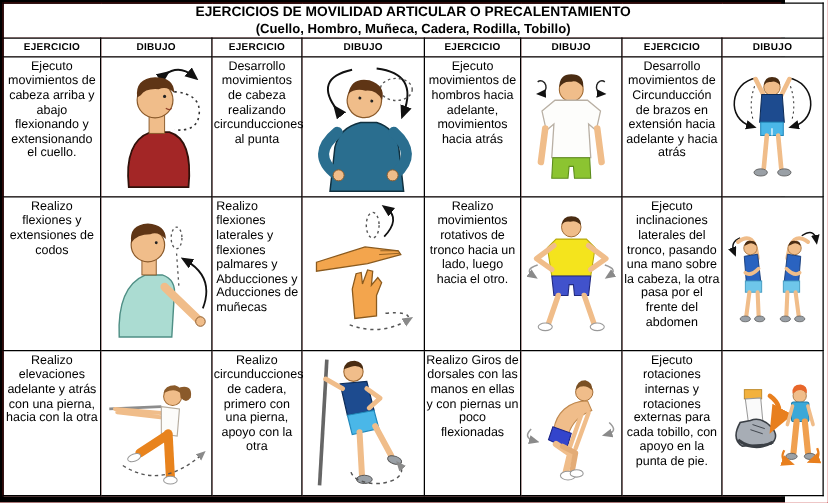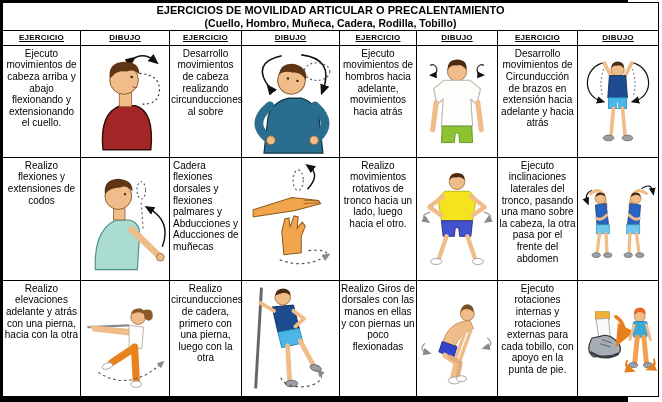--- a/index.html
+++ b/index.html
@@ -6,21 +6,21 @@
   .sheet{
     width:628px;height:402px;box-sizing:border-box;background:#b91c1c;
     font-family:"Liberation Sans",sans-serif;color:#000;
     border:2px solid #000;border-bottom-width:5px;border-right-width:3px;
   }
   table{border-collapse:collapse;width:100%;height:100%;table-layout:fixed;}
   td,th{border:1px solid #000;background:#fff;box-sizing:border-box;}
   .title-cell{text-align:center;vertical-align:middle;padding:1px 2px;}
   .title-main{font-size:11px;font-weight:bold;line-height:1.15;}
   .title-sub{font-size:10.5px;font-weight:bold;line-height:1.15;}
-  th.colhead{font-size:8px;font-weight:bold;text-align:center;vertical-align:middle;padding:1px;letter-spacing:0.2px;text-decoration:underline;}
+  th.colhead{font-size:8px;font-weight:bold;text-align:center;vertical-align:middle;padding:1px;letter-spacing:0.2px;}
   td.ex{font-size:10px;line-height:1.16;text-align:center;vertical-align:top;padding:2px 1px;}
   td.ex.align-left{text-align:left;padding-left:3px;}
   td.draw{vertical-align:middle;text-align:center;padding:0;}
   td.draw svg{display:block;margin:0 auto;}
   .r-title{height:26px;}
   .r-head{height:15px;}
   .r1{height:112px;margin-top:17px;}
   .r2{height:123px;}
   .r3{height:116px;}
 </style>
@@ -80,21 +80,21 @@
         <path d="M52,12 Q64,3 76,13" fill="none" stroke="#111" stroke-width="1.6" marker-start="url(#mB)" marker-end="url(#mB)"></path>
         <path d="M60,26 Q82,28 81,44 Q80,60 60,58" fill="none" stroke="#333" stroke-width="1.3" stroke-dasharray="2 3"></path>
         <path d="M22,106 Q18,68 40,60 L56,60 Q76,66 72,106 Z" fill="#a32626" stroke="#30110a" stroke-width="1.5"></path>
         <rect x="39" y="46" width="13" height="15" fill="#f0bd8a" stroke="#8a5a2b" stroke-width="0.8"></rect>
         <circle cx="44" cy="33" r="15" fill="#f0bd8a" stroke="#8a5a2b" stroke-width="1"></circle>
         <path d="M29,31 Q27,15 44,14 Q60,14 60,27 Q54,21 47,24 Q36,23 32,29 Z" fill="#5f3515"></path>
         <circle cx="52" cy="30" r="1.3" fill="#222"></circle>
         <path d="M53,40 q3,2 5,0" fill="none" stroke="#90422a" stroke-width="1"></path>
       </svg>
     </td>
-    <td class="ex">Desarrollo movimientos de cabeza realizando circunducciones al sobre</td>
+    <td class="ex">Desarrollo movimientos de cabeza realizando circunducciones al punta</td>
     <td class="draw">
       <svg width="94" height="108" viewBox="0 0 95 110">
         <path d="M26,42 Q6,16 38,9" fill="none" stroke="#111" stroke-width="1.6" marker-start="url(#mB)"></path>
         <path d="M58,8 Q92,12 80,44" fill="none" stroke="#111" stroke-width="1.6" marker-end="url(#mB)"></path>
         <ellipse cx="74" cy="25" rx="13" ry="9" fill="none" stroke="#555" stroke-width="1.1" stroke-dasharray="2 2.5"></ellipse>
         <path d="M20,108 L24,72 Q28,56 45,52 L58,52 Q72,56 76,72 L80,108 Z" fill="#2a6e8f" stroke="#10303f" stroke-width="1.2"></path>
         <path d="M26,60 Q4,78 25,94" fill="none" stroke="#2a6e8f" stroke-width="9" stroke-linecap="round"></path>
         <path d="M72,60 Q92,78 73,94" fill="none" stroke="#2a6e8f" stroke-width="9" stroke-linecap="round"></path>
         <circle cx="27" cy="95" r="4.5" fill="#f0bd8a" stroke="#8a5a2b" stroke-width="0.8"></circle>
         <circle cx="71" cy="95" r="4.5" fill="#f0bd8a" stroke="#8a5a2b" stroke-width="0.8"></circle>
@@ -150,21 +150,21 @@
         <circle cx="38" cy="31" r="14" fill="#f0bd8a" stroke="#8a5a2b" stroke-width="1"></circle>
         <path d="M24,29 Q22,14 38,13 Q53,14 53,26 Q46,19 40,22 Q29,22 24,29 Z" fill="#5f3515"></path>
         <circle cx="45" cy="29" r="1.2" fill="#222"></circle>
         <ellipse cx="62" cy="25" rx="4.5" ry="9" fill="none" stroke="#555" stroke-width="1.1" stroke-dasharray="2 2.5"></ellipse>
         <path d="M62,38 L64,66" fill="none" stroke="#555" stroke-width="1.1" stroke-dasharray="2 3"></path>
         <path d="M52,66 L80,93" stroke="#f0bd8a" stroke-width="7" stroke-linecap="round"></path>
         <circle cx="82" cy="95" r="4" fill="#f0bd8a" stroke="#8a5a2b" stroke-width="0.8"></circle>
         <path d="M84,84 Q94,58 70,44" fill="none" stroke="#111" stroke-width="1.5" marker-end="url(#mB)"></path>
       </svg>
     </td>
-    <td class="ex align-left">Cadera flexiones dorsales y flexiones palmares y Abducciones y Aducciones de muñecas</td>
+    <td class="ex align-left">Realizo flexiones laterales y flexiones palmares y Abducciones y Aducciones de muñecas</td>
     <td class="draw">
       <svg width="92" height="114" viewBox="0 0 90 110">
         <ellipse cx="52" cy="17" rx="5" ry="10" fill="none" stroke="#555" stroke-width="1.1" stroke-dasharray="2 2.5"></ellipse>
         <path d="M61,26 Q74,12 63,4" fill="none" stroke="#111" stroke-width="1.4" marker-end="url(#mB)"></path>
         <path d="M8,46 L46,34 L72,37 L74,40 L48,47 L8,53 Z" fill="#f3a54d" stroke="#8a5a1e" stroke-width="1"></path>
         <path d="M58,37 L72,37 M57,40 L73,39" stroke="#8a5a1e" stroke-width="0.7"></path>
         <path d="M36,67 L39,55 L43,54 L44,63 L48,52 L52,53 L51,64 L56,58 L59,62 L55,72 L55,88 L38,90 Z" fill="#f3a54d" stroke="#8a5a1e" stroke-width="1"></path>
         <path d="M34,95 Q58,104 80,91" fill="none" stroke="#555" stroke-width="1.2" stroke-dasharray="2.5 3" marker-end="url(#mG)"></path>
         <path d="M62,86 Q82,84 80,91" fill="none" stroke="#555" stroke-width="1.2" stroke-dasharray="2.5 3"></path>
       </svg>
@@ -225,21 +225,21 @@
         <path d="M54,30 Q55,23 64,23 Q71,25 70,31 Q65,26 59,28 Z" fill="#8a5a2a"></path>
         <path d="M68,25 Q80,22 78,34 Q74,40 69,34 Z" fill="#8a5a2a"></path>
         <path d="M52,42 L68,44 L66,68 L52,66 Z" fill="#fcfcfa" stroke="#b5ac9e" stroke-width="1"></path>
         <path d="M58,66 L60,104" stroke="#e8831d" stroke-width="8" stroke-linecap="round"></path>
         <path d="M56,68 Q44,76 33,83" stroke="#e8831d" stroke-width="8" stroke-linecap="round"></path>
         <ellipse cx="28" cy="87" rx="6" ry="3.2" fill="#fff" stroke="#999" stroke-width="0.9" transform="rotate(-20 28 87)"></ellipse>
         <ellipse cx="60" cy="107" rx="6" ry="3.4" fill="#fff" stroke="#999" stroke-width="0.9"></ellipse>
         <path d="M18,94 Q52,116 88,84" fill="none" stroke="#555" stroke-width="1.2" stroke-dasharray="3 3" marker-end="url(#mG)"></path>
       </svg>
     </td>
-    <td class="ex">Realizo circunducciones de cadera, primero con una pierna, luego con la otra</td>
+    <td class="ex">Realizo circunducciones de cadera, primero con una pierna, apoyo con la otra</td>
     <td class="draw">
       <svg width="92" height="112" viewBox="0 0 95 112">
         <line x1="17" y1="4" x2="11" y2="108" stroke="#666" stroke-width="3"></line>
         <circle cx="39" cy="14" r="8" fill="#f0bd8a" stroke="#a06a33" stroke-width="0.9"></circle>
         <path d="M31,12 Q32,5 40,5 Q47,6 47,12 Q42,8 37,10 Z" fill="#4a2c12"></path>
         <path d="M28,24 L50,22 L56,46 L34,50 Z" fill="#1d4b8f" stroke="#0e2c57" stroke-width="1"></path>
         <line x1="30" y1="28" x2="16" y2="20" stroke="#f0bd8a" stroke-width="4" stroke-linecap="round"></line>
         <polyline points="50,28 61,36 52,44" fill="none" stroke="#f0bd8a" stroke-width="4" stroke-linecap="round" stroke-linejoin="round"></polyline>
         <path d="M34,50 L56,46 L60,61 L38,66 Z" fill="#4ab7e8" stroke="#2288bb" stroke-width="1"></path>
         <line x1="44" y1="64" x2="46" y2="99" stroke="#f0bd8a" stroke-width="5" stroke-linecap="round"></line>

